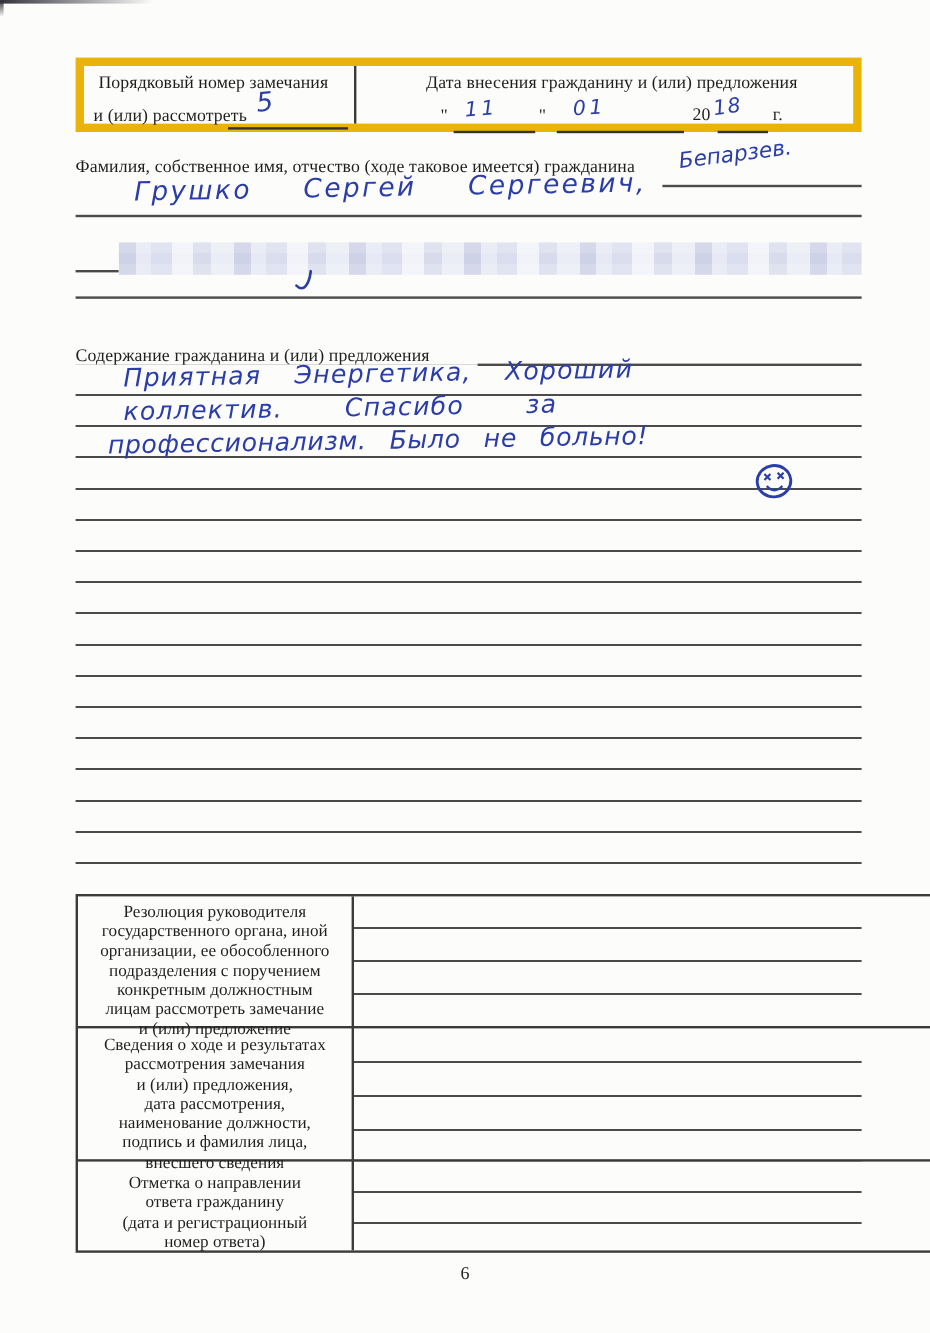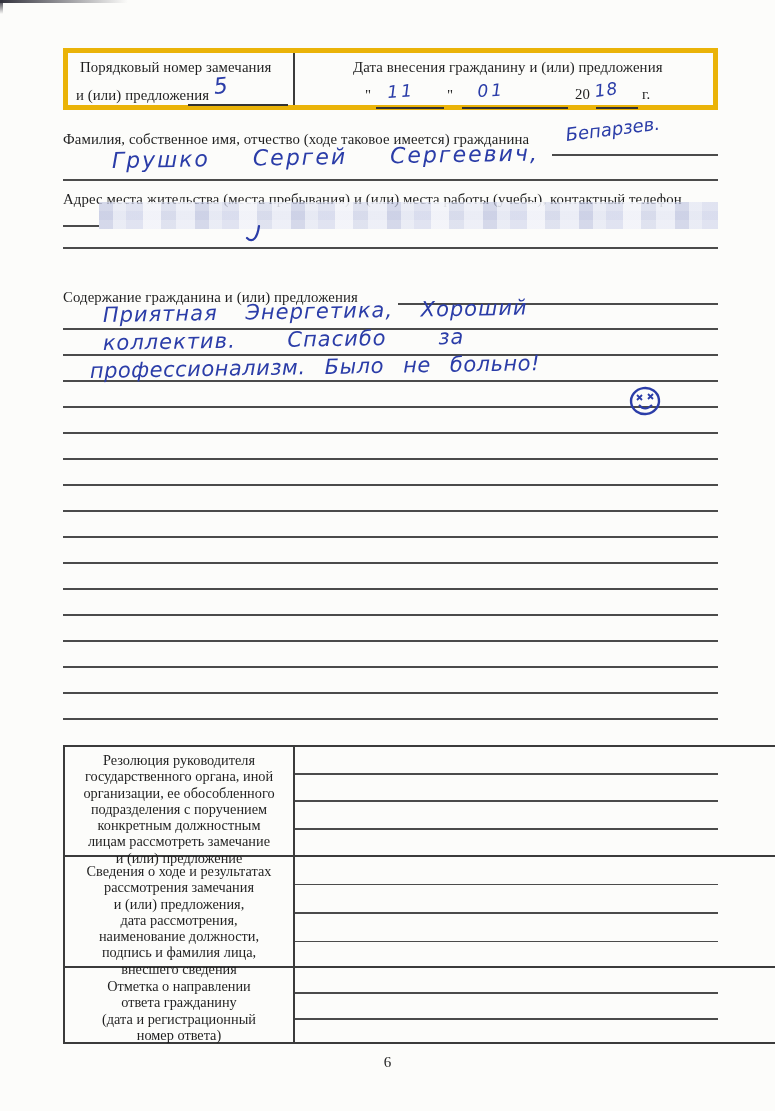--- a/index.html
+++ b/index.html
@@ -23,21 +23,21 @@
   .hw{
     position:absolute;
     font-family:"DejaVu Sans", sans-serif;
     font-style:italic;
     color:var(--ink,#2b3da8);
     transform-origin:left bottom;
     white-space:nowrap;
   }
 
   
-  .ttable{position:absolute;left:63px;top:48px;width:655px;height:62px;border:5px solid #eab308;box-sizing:border-box;}
+  .ttable{position:absolute;left:63px;top:48px;width:655px;height:62px;border:7px solid #eab308;box-sizing:border-box;}
   .ttable .vdiv{position:absolute;left:225px;top:0;width:2px;height:100%;background:#3b3b3b;}
 
   
   .ruled{position:absolute;background-repeat:repeat;}
 
   
   .blur{
     position:absolute;
     background-image:
       repeating-linear-gradient(90deg, rgba(173,180,216,.50) 0 14px, rgba(228,231,243,.75) 14px 27px, rgba(201,206,232,.55) 27px 44px, rgba(242,243,249,.85) 44px 62px, rgba(187,194,224,.45) 62px 77px, rgba(234,236,246,.8) 77px 96px),
@@ -60,21 +60,21 @@
 <body>
 
 <div class="page">
 
   <div class="edge-top"></div>
   <div class="edge-left"></div>
 
   <div class="ttable">
     <div class="vdiv"></div>
     <div class="abs label" style="left:12px;top:6px;">Порядковый номер замечания</div>
-    <div class="abs label" style="left:8px;top:34px;">и (или) предложения</div>
+    <div class="abs label" style="left:8px;top:34px;">и (или) рассмотреть</div>
     <div class="abs" style="left:120px;top:51px;width:100px;height:1.6px;background:#333;"></div>
     <div class="abs label" style="left:285px;top:6px;">Дата внесения гражданину и (или) предложения</div>
 
     <div class="abs label" style="left:297px;top:34px;">"</div>
     <div class="abs" style="left:308px;top:54px;width:68px;height:1.6px;background:#333;"></div>
     <div class="abs label" style="left:379px;top:34px;">"</div>
     <div class="abs" style="left:394px;top:54px;width:106px;height:1.6px;background:#333;"></div>
     <div class="abs label" style="left:507px;top:33px;">20</div>
     <div class="abs" style="left:528px;top:54px;width:42px;height:1.6px;background:#333;"></div>
     <div class="abs label" style="left:574px;top:33px;">г.</div>
@@ -84,21 +84,20 @@
   <div class="hw" style="left:388px;top:82px;font-size:17px;transform:rotate(-4deg);letter-spacing:3px;">11</div>
   <div class="hw" style="left:478px;top:81px;font-size:17px;transform:rotate(-3deg);letter-spacing:3px;">01</div>
   <div class="hw" style="left:596px;top:81px;font-size:17px;transform:rotate(-8deg);letter-spacing:1px;">18</div>
 
   <div class="abs label" style="left:63px;top:131px;">Фамилия, собственное имя, отчество (ходе таковое имеется) гражданина</div>
   <div class="hline" style="left:552px;top:154px;width:166px;"></div>
   <div class="hw" style="left:567px;top:124px;font-size:18px;transform:rotate(-7deg);">Бепарзев.</div>
   <div class="hline" style="left:63px;top:179px;width:655px;"></div>
   <div class="hw" style="left:112px;top:148px;font-size:22px;word-spacing:34px;letter-spacing:2px;transform:rotate(-1deg);">Грушко Сергей Сергеевич,</div>
 
-  <div class="abs label" style="left:63px;top:191px;">Адрес места жительства (места пребывания) и (или) места работы (учебы), контактный телефон</div>
   <div class="hline" style="left:63px;top:225px;width:36px;"></div>
   <div class="blur" style="left:99px;top:202px;width:619px;height:27px;"></div>
   <div class="abs" style="left:244px;top:223px;">
     <svg width="20" height="26" viewBox="0 0 20 26">
         <path d="M15,3 C13.5,14 9,21 3,15" fill="none" stroke="#2b3da8" stroke-width="2.2" stroke-linecap="round"></path>
       </svg>
   </div>
   <div class="hline" style="left:63px;top:247px;width:655px;"></div>
 
   <div class="abs label" style="left:63px;top:289px;">Содержание гражданина и (или) предложения</div>

